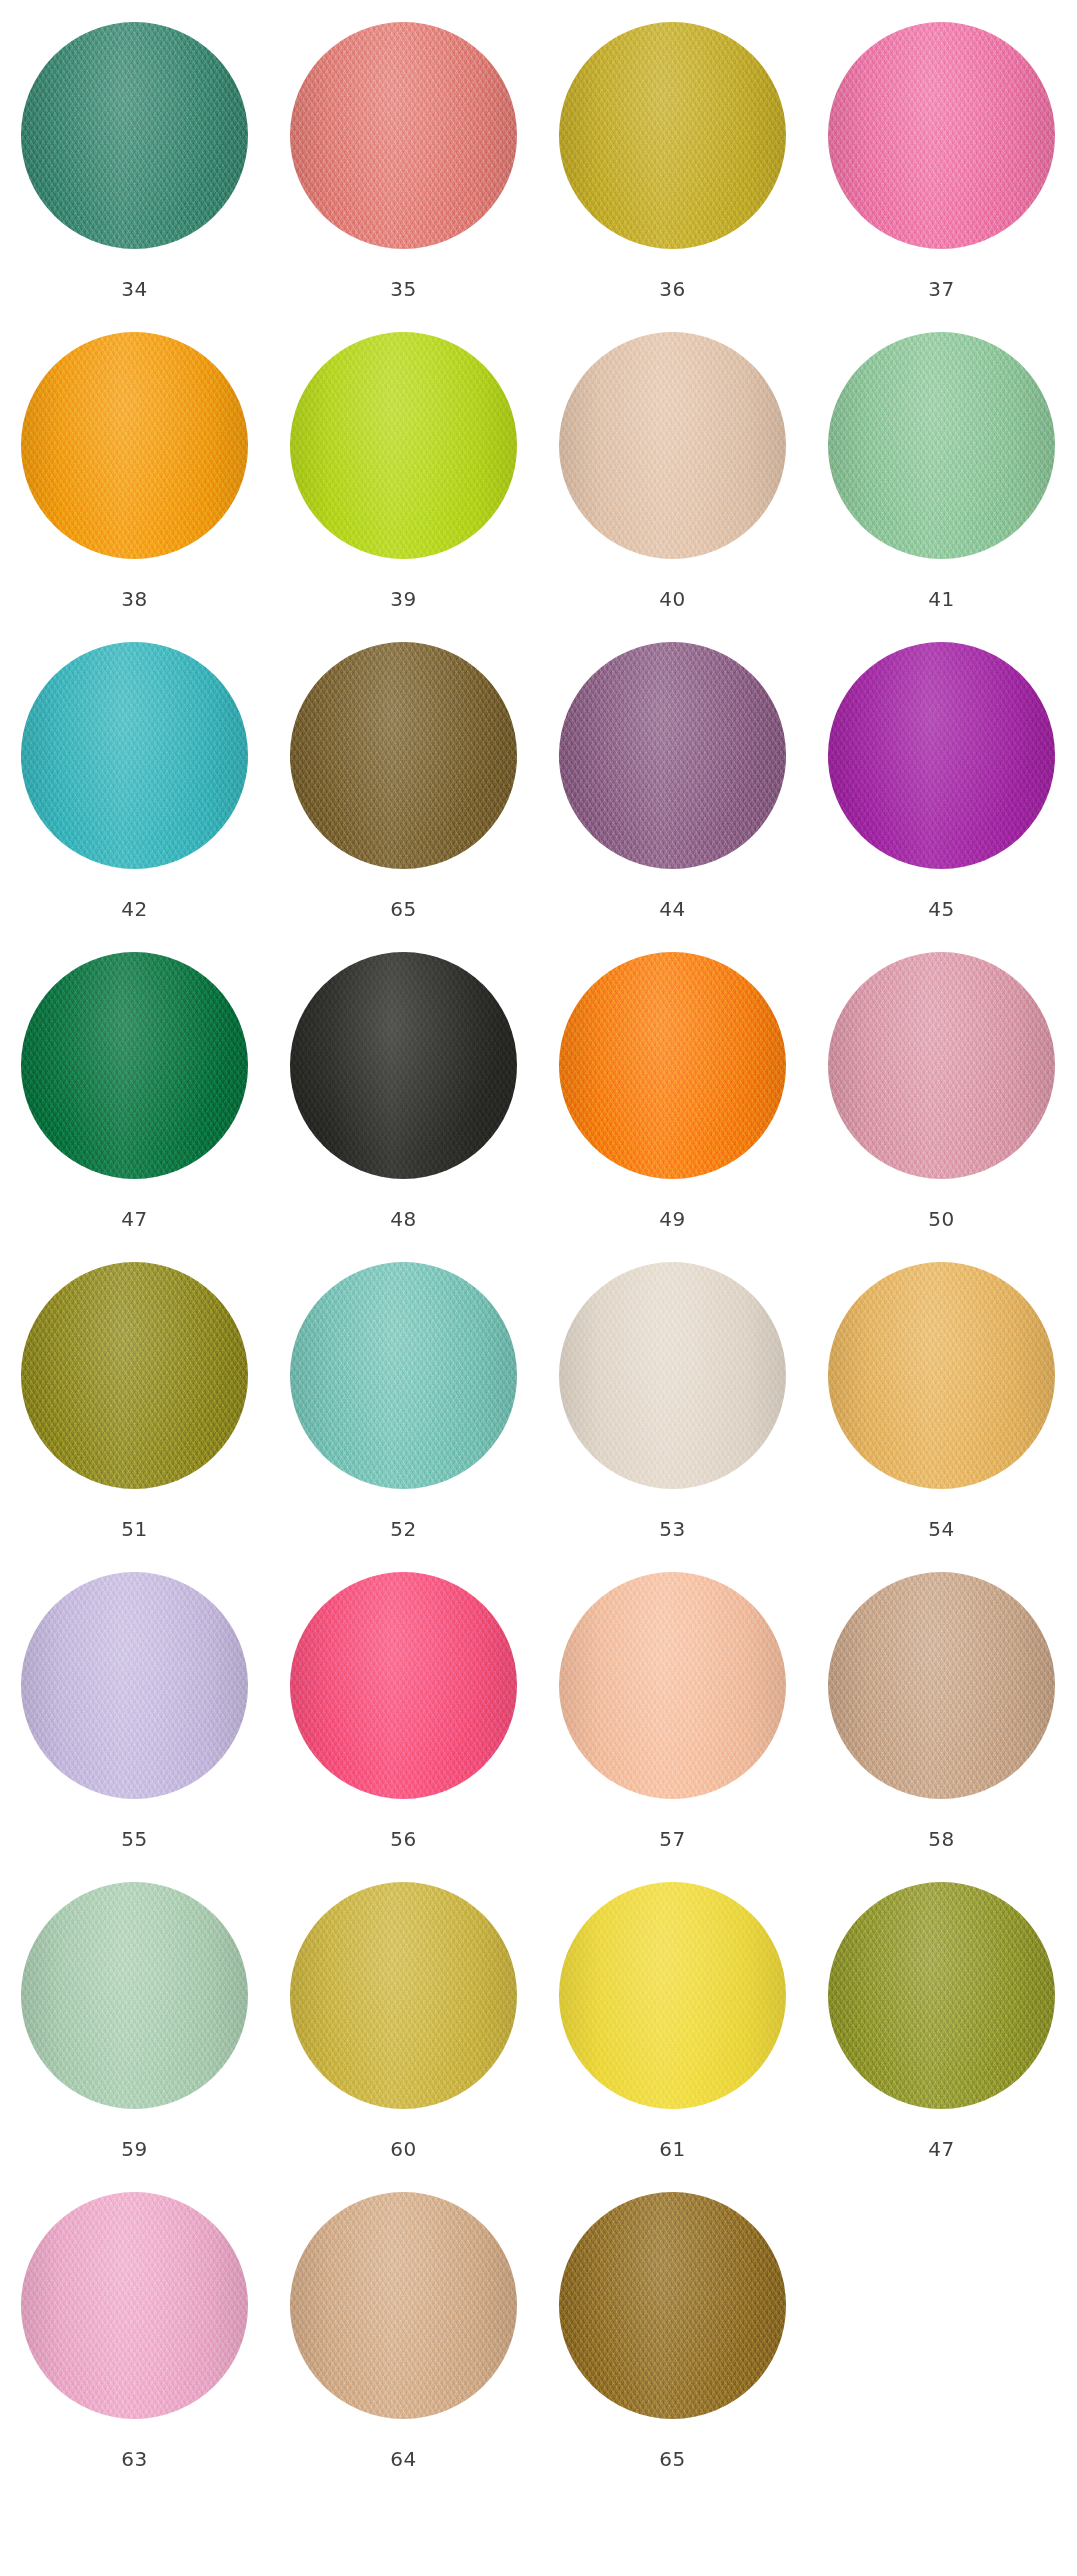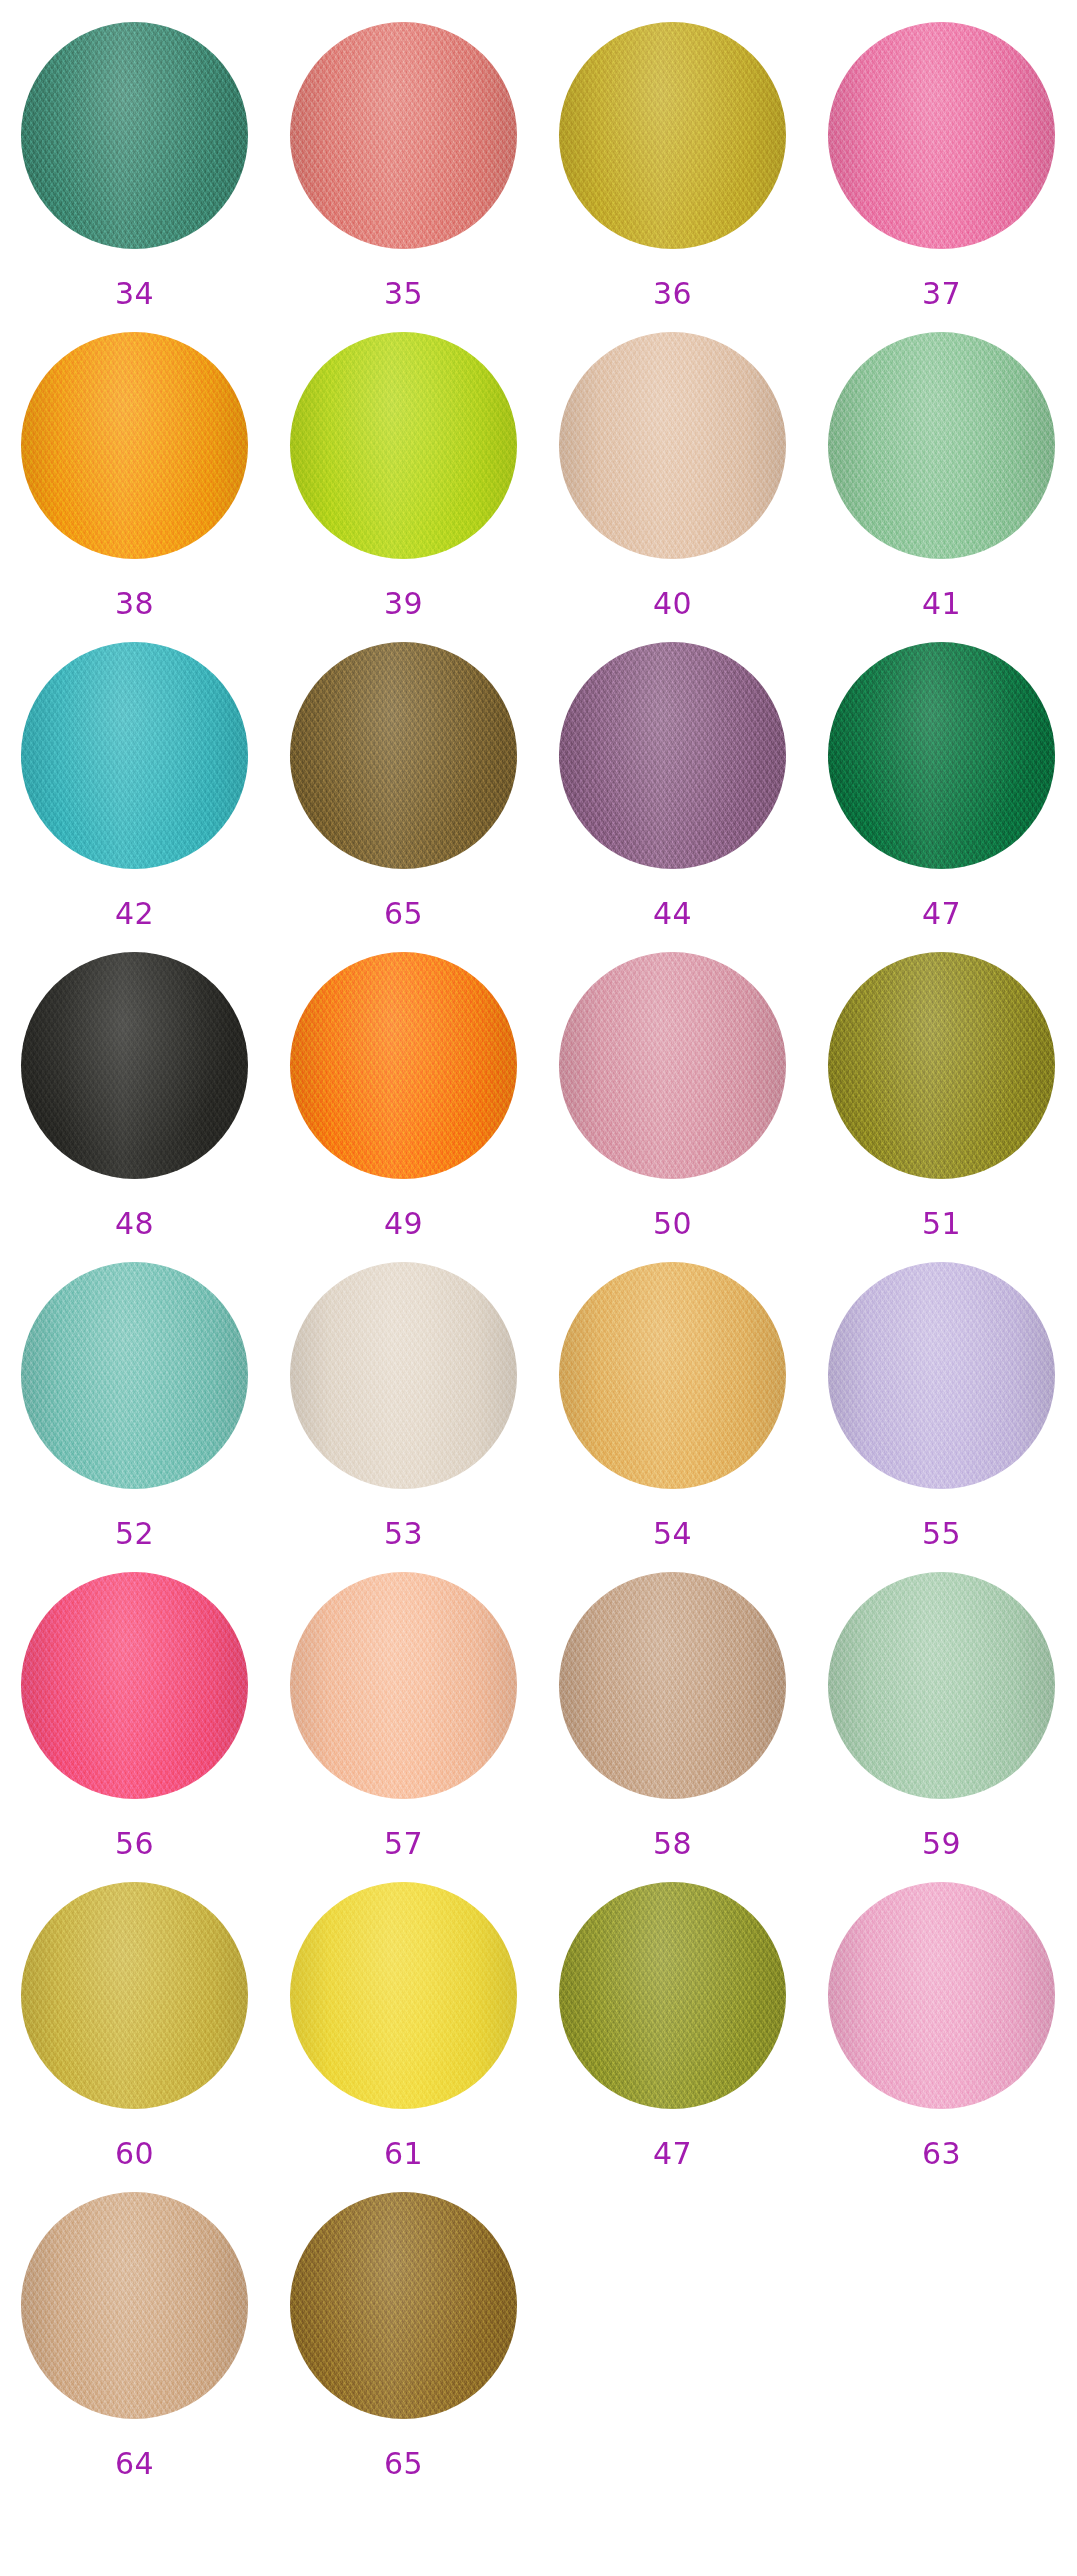--- a/index.html
+++ b/index.html
@@ -101,24 +101,24 @@
         rgba(0,0,0,0.03) 82%,
         rgba(0,0,0,0.11) 100%),
       radial-gradient(ellipse at 45% 32%,
         rgba(255,255,255,0.12) 0%,
         rgba(255,255,255,0.00) 62%);
     pointer-events: none;
   }
 
   .swatch-label {
     margin-top: 30px;
-    font-size: 30px;
+    font-size: 20px;
     font-weight: 400;
     letter-spacing: 0.5px;
-    color: #a21caf;
+    color: #404040;
     font-family: "DejaVu Sans", sans-serif;
     line-height: 1;
     text-align: center;
   }
 </style>
 </head>
 <body>
 
 <div class="swatch-sheet">
   <div class="swatch-grid">
@@ -160,20 +160,24 @@
       </div>
       <div class="swatch-cell">
         <div class="swatch-disc" style="background-color: rgb(124, 100, 49);"></div>
         <div class="swatch-label">65</div>
       </div>
       <div class="swatch-cell">
         <div class="swatch-disc" style="background-color: rgb(141, 98, 135);"></div>
         <div class="swatch-label">44</div>
       </div>
       <div class="swatch-cell">
+        <div class="swatch-disc" style="background-color: rgb(164, 38, 166);"></div>
+        <div class="swatch-label">45</div>
+      </div>
+      <div class="swatch-cell">
         <div class="swatch-disc" style="background-color: rgb(12, 115, 64);"></div>
         <div class="swatch-label">47</div>
       </div>
       <div class="swatch-cell">
         <div class="swatch-disc" style="background-color: rgb(42, 42, 38);"></div>
         <div class="swatch-label">48</div>
       </div>
       <div class="swatch-cell">
         <div class="swatch-disc" style="background-color: rgb(252, 126, 19);"></div>
         <div class="swatch-label">49</div>

